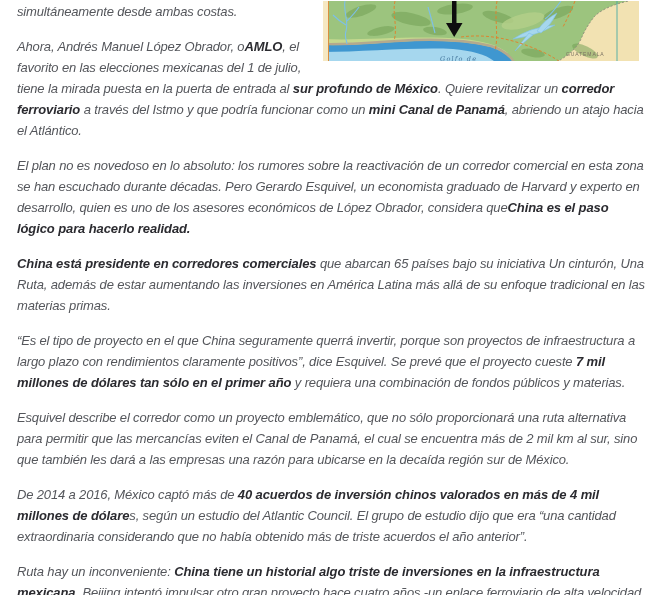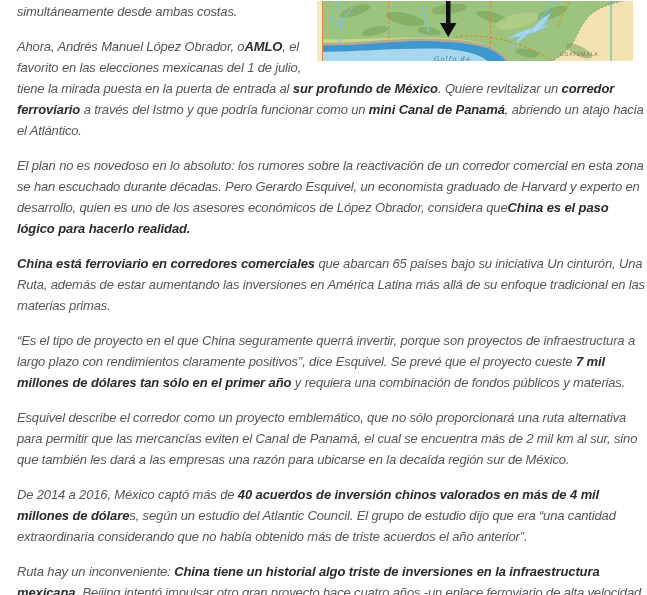--- a/index.html
+++ b/index.html
@@ -26,21 +26,21 @@
     width:646px;
   }
   .article p{margin:0 0 14px 16px;font-style:italic;}
   .article strong{
     color:var(--bold);
     font-weight:700;
     letter-spacing:-0.1px;
   }
   figure.map-fig{
     float:right;
-    margin:0 14px 14px 10px;
+    margin:0 8px 14px 10px;
     width:316px;height:60px;
     padding:0;
     position:relative;
     overflow:hidden;
   }
   figure.map-fig svg{display:block;width:316px;height:64px;}
   .gulf-label{
     font-family:"DejaVu Serif", serif;
     font-style:italic;
     font-size:6.5px;
@@ -126,19 +126,19 @@
         <g fill="#0e0e0e">
           <rect x="129" y="0" width="4.5" height="23"></rect>
           <polygon points="123,22 139.5,22 131.2,36"></polygon>
         </g>
       </svg>
     </figure>
 
   <p><span>simultáneamente desde ambas costas.</span></p>
       <p><span>Ahora, Andrés Manuel López Obrador, o</span><strong>AMLO</strong><span>, el favorito en las elecciones mexicanas del 1 de julio, tiene la mirada puesta en la puerta de entrada al </span><strong>sur profundo de México</strong><span>. Quiere revitalizar un </span><strong>corredor ferroviario</strong><span> a través del Istmo y que podría funcionar como un </span><strong>mini Canal de Panamá</strong><span>, abriendo un atajo hacia el Atlántico.</span></p>
       <p><span>El plan no es novedoso en lo absoluto: los rumores sobre la reactivación de un corredor comercial en esta zona se han escuchado durante décadas. Pero Gerardo Esquivel, un economista graduado de Harvard y experto en desarrollo, quien es uno de los asesores económicos de López Obrador, considera que</span><strong>China es el paso lógico para hacerlo realidad.</strong></p>
-      <p><strong>China está ferroviario en corredores comerciales</strong><span> que abarcan 65 países bajo su iniciativa Un cinturón, Una Ruta, además de estar aumentando las inversiones en América Latina más allá de su enfoque tradicional en las materias primas.</span></p>
+      <p><strong>China está presidente en corredores comerciales</strong><span> que abarcan 65 países bajo su iniciativa Un cinturón, Una Ruta, además de estar aumentando las inversiones en América Latina más allá de su enfoque tradicional en las materias primas.</span></p>
       <p><span>“Es el tipo de proyecto en el que China seguramente querrá invertir, porque son proyectos de infraestructura a largo plazo con rendimientos claramente positivos”, dice Esquivel. Se prevé que el proyecto cueste </span><strong>7 mil millones de dólares tan sólo en el primer año</strong><span> y requiera una combinación de fondos públicos y materias.</span></p>
       <p><span>Esquivel describe el corredor como un proyecto emblemático, que no sólo proporcionará una ruta alternativa para permitir que las mercancías eviten el Canal de Panamá, el cual se encuentra más de 2 mil km al sur, sino que también les dará a las empresas una razón para ubicarse en la decaída región sur de México.</span></p>
       <p><span>De 2014 a 2016, México captó más de </span><strong>40 acuerdos de inversión chinos valorados en más de 4 mil millones de dólare</strong><span>s, según un estudio del Atlantic Council. El grupo de estudio dijo que era “una cantidad extraordinaria considerando que no había obtenido más de triste acuerdos el año anterior”.</span></p>
       <p><span>Ruta hay un inconveniente: </span><strong>China tiene un historial algo triste de inversiones en la infraestructura mexicana.</strong><span> Beijing intentó impulsar otro gran proyecto hace cuatro años -un enlace ferroviario de alta velocidad que conectaría la Ciudad de México con la ciudad de Querétaro-. El presidente Enrique Peña Nieto se vio obligado</span></p>
     </div>
 </div>
 
 </body></html>

